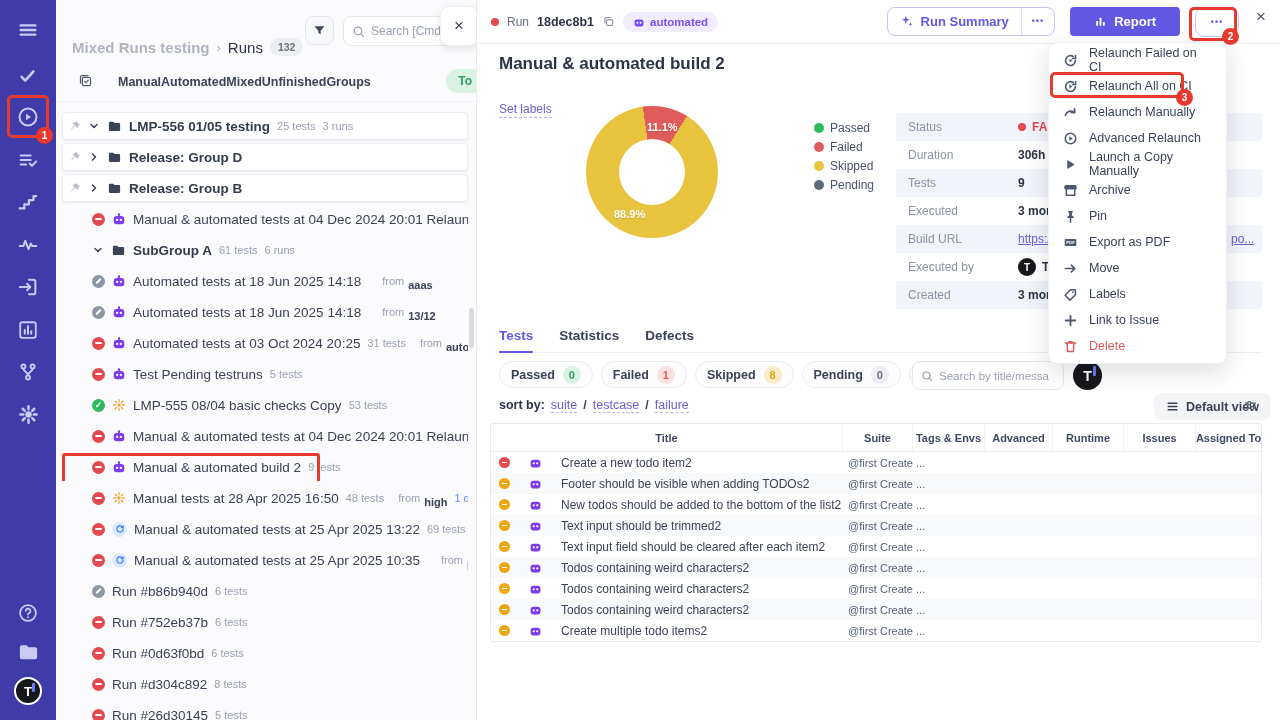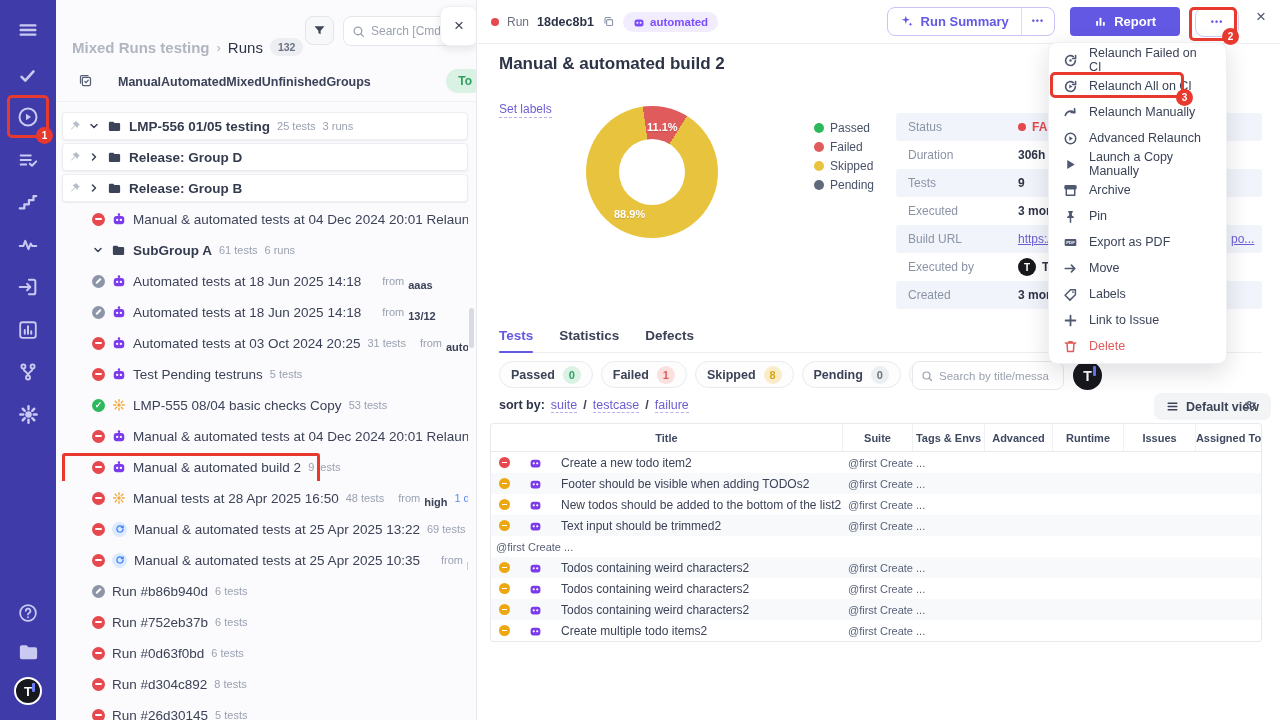--- a/index.html
+++ b/index.html
@@ -896,20 +896,29 @@
               <rect x="3" y="7" width="18" height="14" rx="5" fill="#7c3aed"></rect>
               <circle cx="8.8" cy="13.5" r="2" fill="#fff"></circle>
               <circle cx="15.2" cy="13.5" r="2" fill="#fff"></circle>
             </svg>
             <span>Text input should be trimmed2</span>
           </span>
           <span class="tsuite">@first Create ...</span>
         </div>
 
         <div class="trow" data-status="skipped">
+          <span class="tcell-title">
+            <span class="tdot"></span>
+            <svg width="13" height="13" viewBox="0 0 24 24">
+              <rect x="3" y="7" width="18" height="14" rx="5" fill="#7c3aed"></rect>
+              <circle cx="8.8" cy="13.5" r="2" fill="#fff"></circle>
+              <circle cx="15.2" cy="13.5" r="2" fill="#fff"></circle>
+            </svg>
+            <span>Text input field should be cleared after each item2</span>
+          </span>
           <span class="tsuite">@first Create ...</span>
         </div>
 
         <div class="trow" data-status="skipped">
           <span class="tcell-title">
             <span class="tdot"></span>
             <svg width="13" height="13" viewBox="0 0 24 24">
               <rect x="3" y="7" width="18" height="14" rx="5" fill="#7c3aed"></rect>
               <circle cx="8.8" cy="13.5" r="2" fill="#fff"></circle>
               <circle cx="15.2" cy="13.5" r="2" fill="#fff"></circle>

